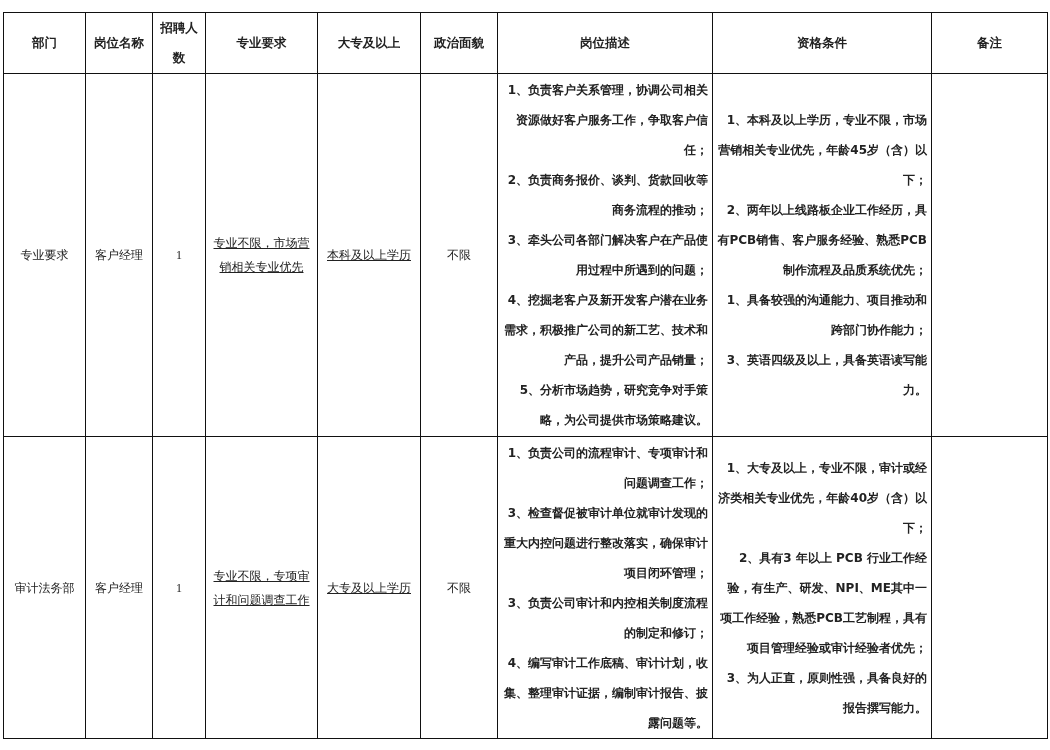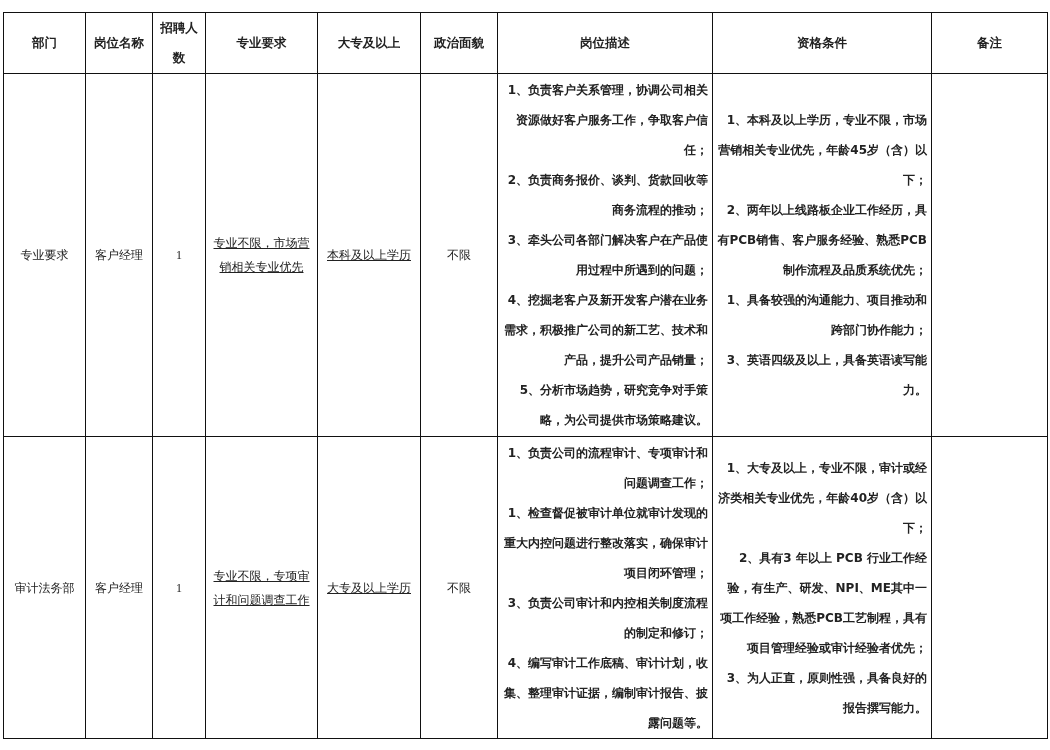--- a/index.html
+++ b/index.html
@@ -121,21 +121,21 @@
       <td class="numcell">1</td>
       <td>
           <span class="multi-line">专业不限，专项审计和问题调查工作</span>
         </td>
       <td>
           <span class="multi-line">大专及以上学历</span>
         </td>
       <td>不限</td>
       <td>
         <span class="desc-item">1、负责公司的流程审计、专项审计和问题调查工作；</span>
-        <span class="desc-item">1、检查督促被审计单位就审计发现的重大内控问题进行整改落实，确保审计项目闭环管理；</span>
+        <span class="desc-item">3、检查督促被审计单位就审计发现的重大内控问题进行整改落实，确保审计项目闭环管理；</span>
         <span class="desc-item">3、负责公司审计和内控相关制度流程的制定和修订；</span>
         <span class="desc-item">4、编写审计工作底稿、审计计划，收集、整理审计证据，编制审计报告、披露问题等。</span>
       </td>
       <td class="qual-cell">
         <span class="qual-item">1、大专及以上，专业不限，审计或经济类相关专业优先，年龄40岁（含）以下；</span>
         <span class="qual-item">2、具有3 年以上 PCB 行业工作经验，有生产、研发、NPI、ME其中一项工作经验，熟悉PCB工艺制程，具有项目管理经验或审计经验者优先；</span>
         <span class="qual-item">3、为人正直，原则性强，具备良好的报告撰写能力。</span>
       </td>
       <td></td>
     </tr>

